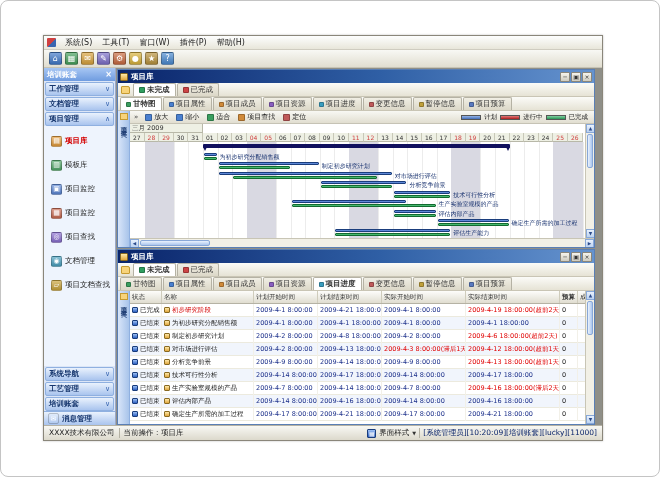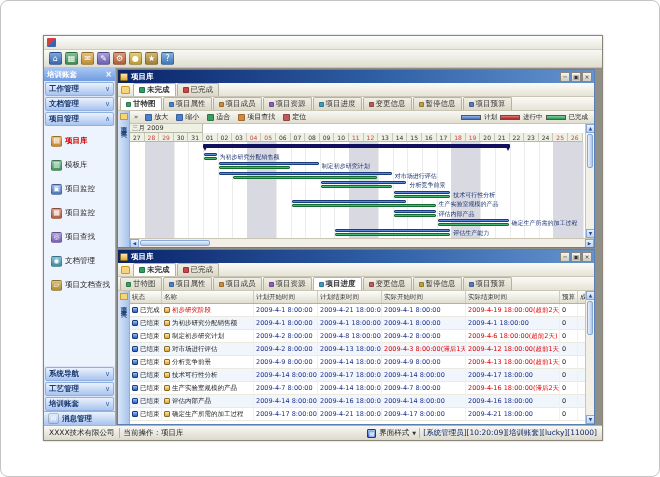--- a/index.html
+++ b/index.html
@@ -95,20 +95,21 @@
   .sic{width:9px;height:9px;background:linear-gradient(#9ec1f5,#2c5fc0);border:1px solid #1a3d7c;border-radius:1px;color:#fff;font-size:6px;line-height:8px;text-align:center}
   .sarrow{font-size:5px;color:#333}
   .session{color:#0a246a}
 </style>
 </head>
 <body>
 
 <div class="app">
   <div class="menubar">
     <span class="appicon"></span>
+    <span id="menu-items"><span class="menu-item">系统(S)</span><span class="menu-item">工具(T)</span><span class="menu-item">窗口(W)</span><span class="menu-item">插件(P)</span><span class="menu-item">帮助(H)</span></span>
   </div>
   <div class="toolbar" id="main-toolbar">
       <span class="tb-icon" style="background: linear-gradient(rgba(255, 255, 255, 0.333), rgba(0, 0, 0, 0.133)), rgb(63, 120, 200);">⌂</span>
       <span class="tb-icon" style="background: linear-gradient(rgba(255, 255, 255, 0.333), rgba(0, 0, 0, 0.133)), rgb(69, 160, 92);">▦</span>
       <span class="tb-icon" style="background: linear-gradient(rgba(255, 255, 255, 0.333), rgba(0, 0, 0, 0.133)), rgb(216, 162, 60);">✉</span>
       <span class="tb-icon" style="background: linear-gradient(rgba(255, 255, 255, 0.333), rgba(0, 0, 0, 0.133)), rgb(124, 111, 200);">✎</span>
       <span class="tb-icon" style="background: linear-gradient(rgba(255, 255, 255, 0.333), rgba(0, 0, 0, 0.133)), rgb(200, 106, 63);">⚙</span>
       <span class="tb-icon" style="background: linear-gradient(rgba(255, 255, 255, 0.333), rgba(0, 0, 0, 0.133)), rgb(216, 178, 60);">●</span>
       <span class="tb-icon" style="background: linear-gradient(rgba(255, 255, 255, 0.333), rgba(0, 0, 0, 0.133)), rgb(184, 146, 60);">★</span>
       <span class="tb-icon" style="background: linear-gradient(rgba(255, 255, 255, 0.333), rgba(0, 0, 0, 0.133)), rgb(74, 138, 208);">?</span>
@@ -460,21 +461,21 @@
             <div class="wmain">
               <div class="gregion">
                 <div class="ptable">
                   <div class="thead">
                     <div class="th" style="width: 32px;">状态</div>
                     <div class="th" style="width: 92px;">名称</div>
                     <div class="th" style="width: 64px;">计划开始时间</div>
                     <div class="th" style="width: 64px;">计划结束时间</div>
                     <div class="th" style="width: 84px;">实际开始时间</div>
                     <div class="th" style="width: 94px;">实际结束时间</div>
-                    <div class="th" style="width: 18px;">预算</div>
+                    <div class="th" style="width: 18px; font-weight: bold;">预算</div>
                     <div class="th" style="width: 12px;">成</div>
                   </div>
                   <div class="tbodyw">
                     <div class="trow">
                       <div class="td" style="width: 32px;">
                         <span class="st-ic"></span>
                         <span>已完成</span>
                       </div>
                       <div class="td" style="width: 92px;">
                         <span class="nm-ic"></span>

